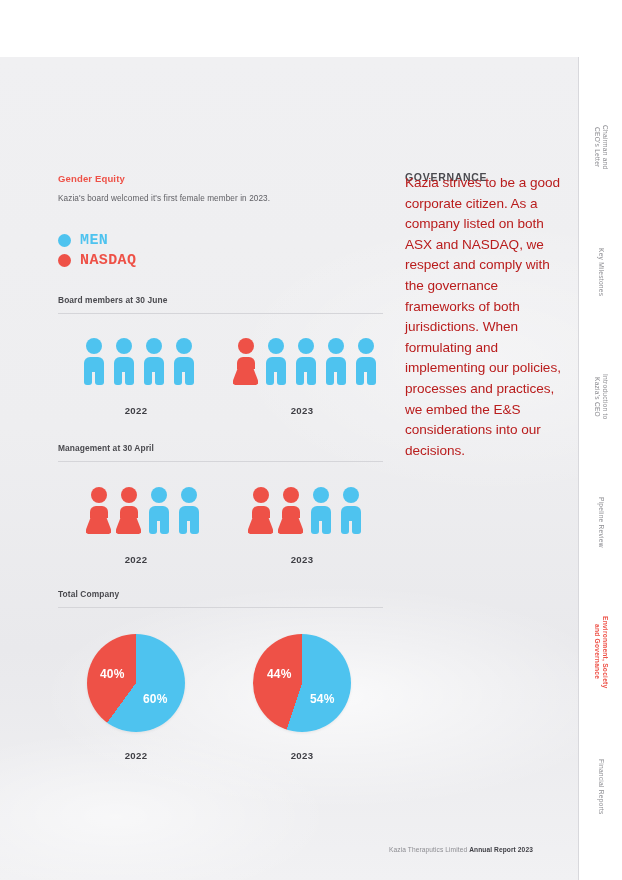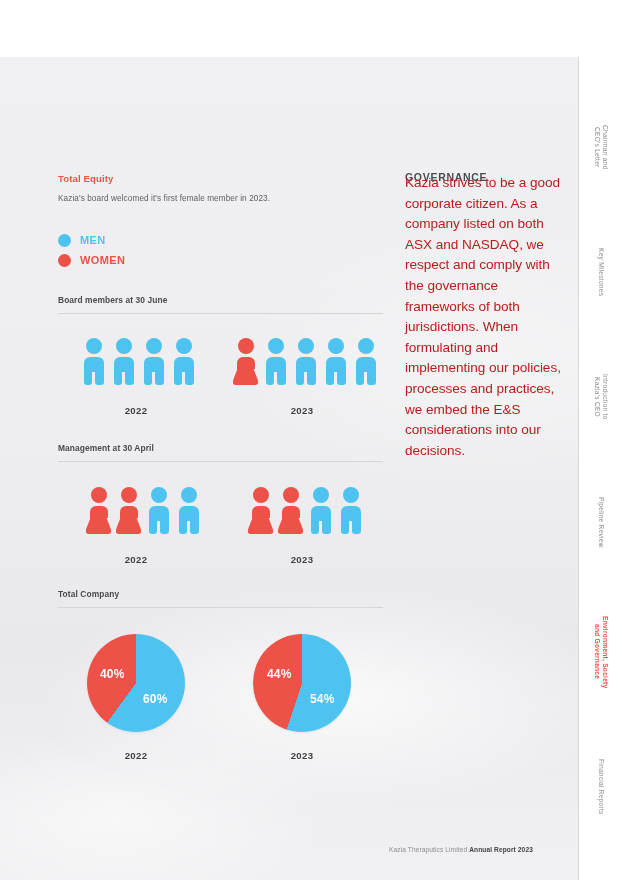--- a/index.html
+++ b/index.html
@@ -50,21 +50,21 @@
   }
   .sub{
     position:absolute;left:58px;top:194px;
     color:#5e5e63;font-size:8.2px;letter-spacing:.1px;
   }
   .legend{position:absolute;left:58px;top:230px;}
   .legend-row{display:flex;align-items:center;height:20px;}
   .dot{width:13px;height:13px;border-radius:50%;margin-right:9px;flex:0 0 auto;}
   .dot.men{background:#4ec3ef;}
   .dot.women{background:#ee5147;}
-  .legend-label{font-size:11px;font-weight:bold;letter-spacing:.4px;}
+  .legend-label{font-size:15px;font-weight:bold;letter-spacing:.4px;font-family:Liberation Mono, monospace;}
   .legend-label.men{color:#4ec3ef;}
   .legend-label.women{color:#ee5147;}
 
   .sec-title{
     position:absolute;left:58px;
     color:#4a4a4f;font-size:8.4px;font-weight:bold;letter-spacing:.1px;
   }
   .sec-rule{
     position:absolute;left:58px;width:325px;height:1px;background:#d5d5d9;
   }
@@ -140,31 +140,31 @@
   }
 </style>
 </head>
 <body>
 
 <div class="page">
 
   <div class="sheet"></div>
   <div class="divider-v"></div>
 
-  <div class="kicker">Total Equity</div>
+  <div class="kicker">Gender Equity</div>
   <div class="sub">Kazia's board welcomed it's first female member in 2023.</div>
 
   <div class="legend">
     <div class="legend-row">
       <span class="dot men"></span>
       <span class="legend-label men">MEN</span>
     </div>
     <div class="legend-row">
       <span class="dot women"></span>
-      <span class="legend-label women">WOMEN</span>
+      <span class="legend-label women">NASDAQ</span>
     </div>
   </div>
 
   <div class="sec-title" style="top:295px">Board members at 30 June</div>
   <div class="sec-rule" style="top:313px"></div>
 
   <div class="figs" style="left:81px;top:338px">
     <div class="fig man c-men">
         <span class="head"></span>
         <span class="body">

